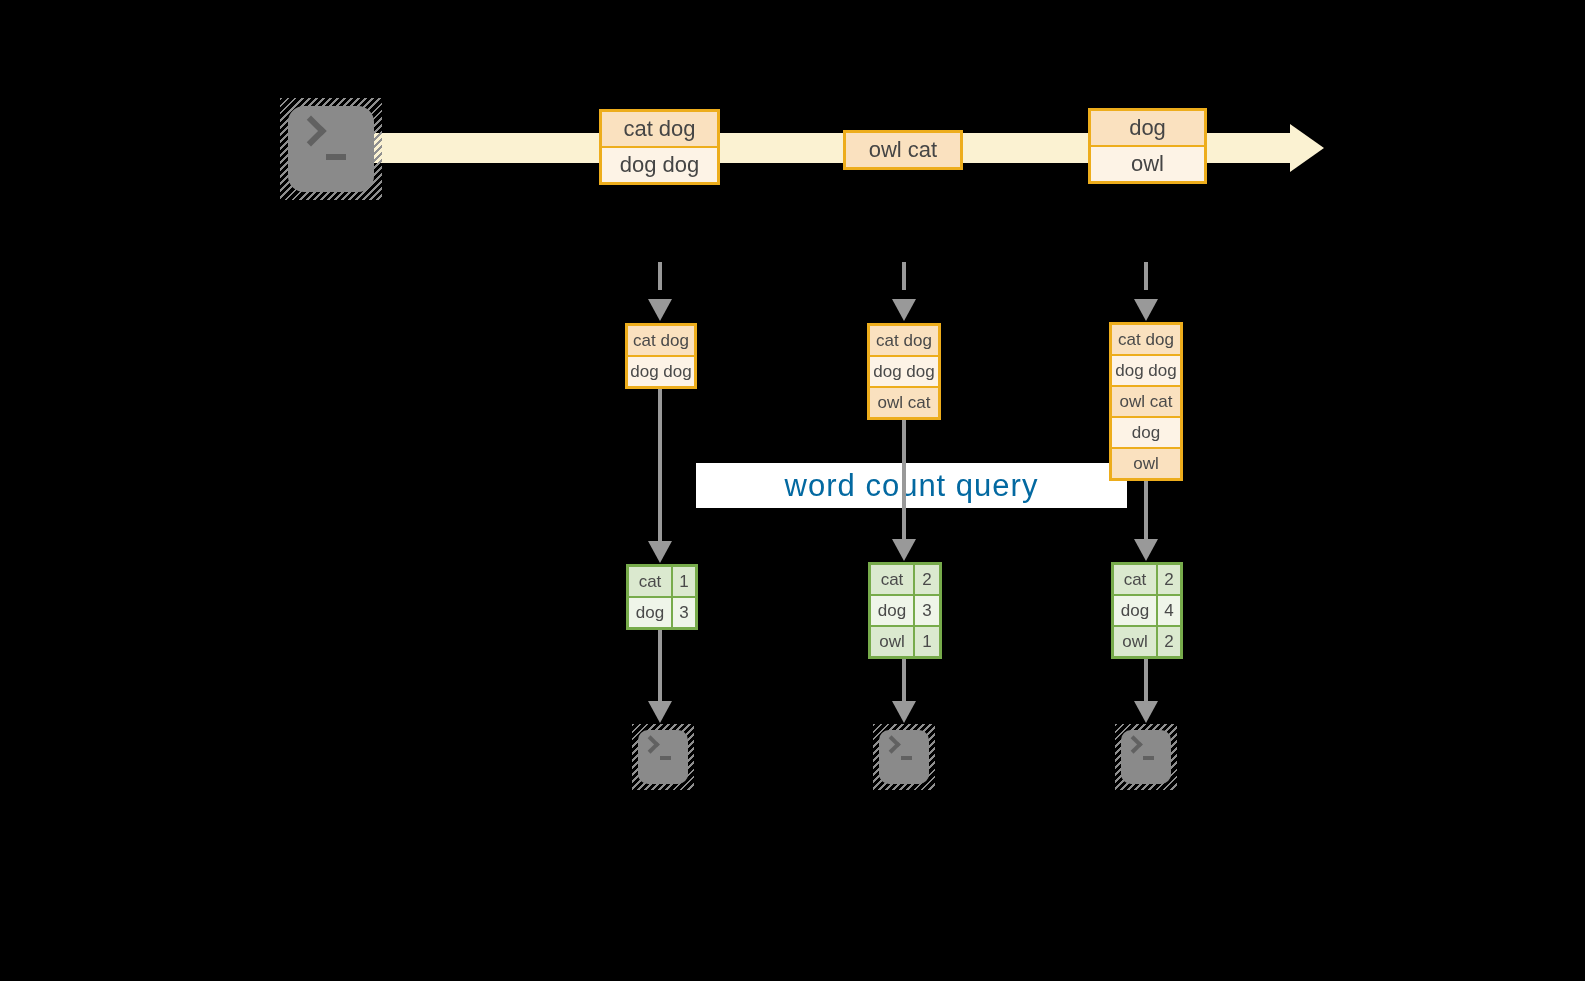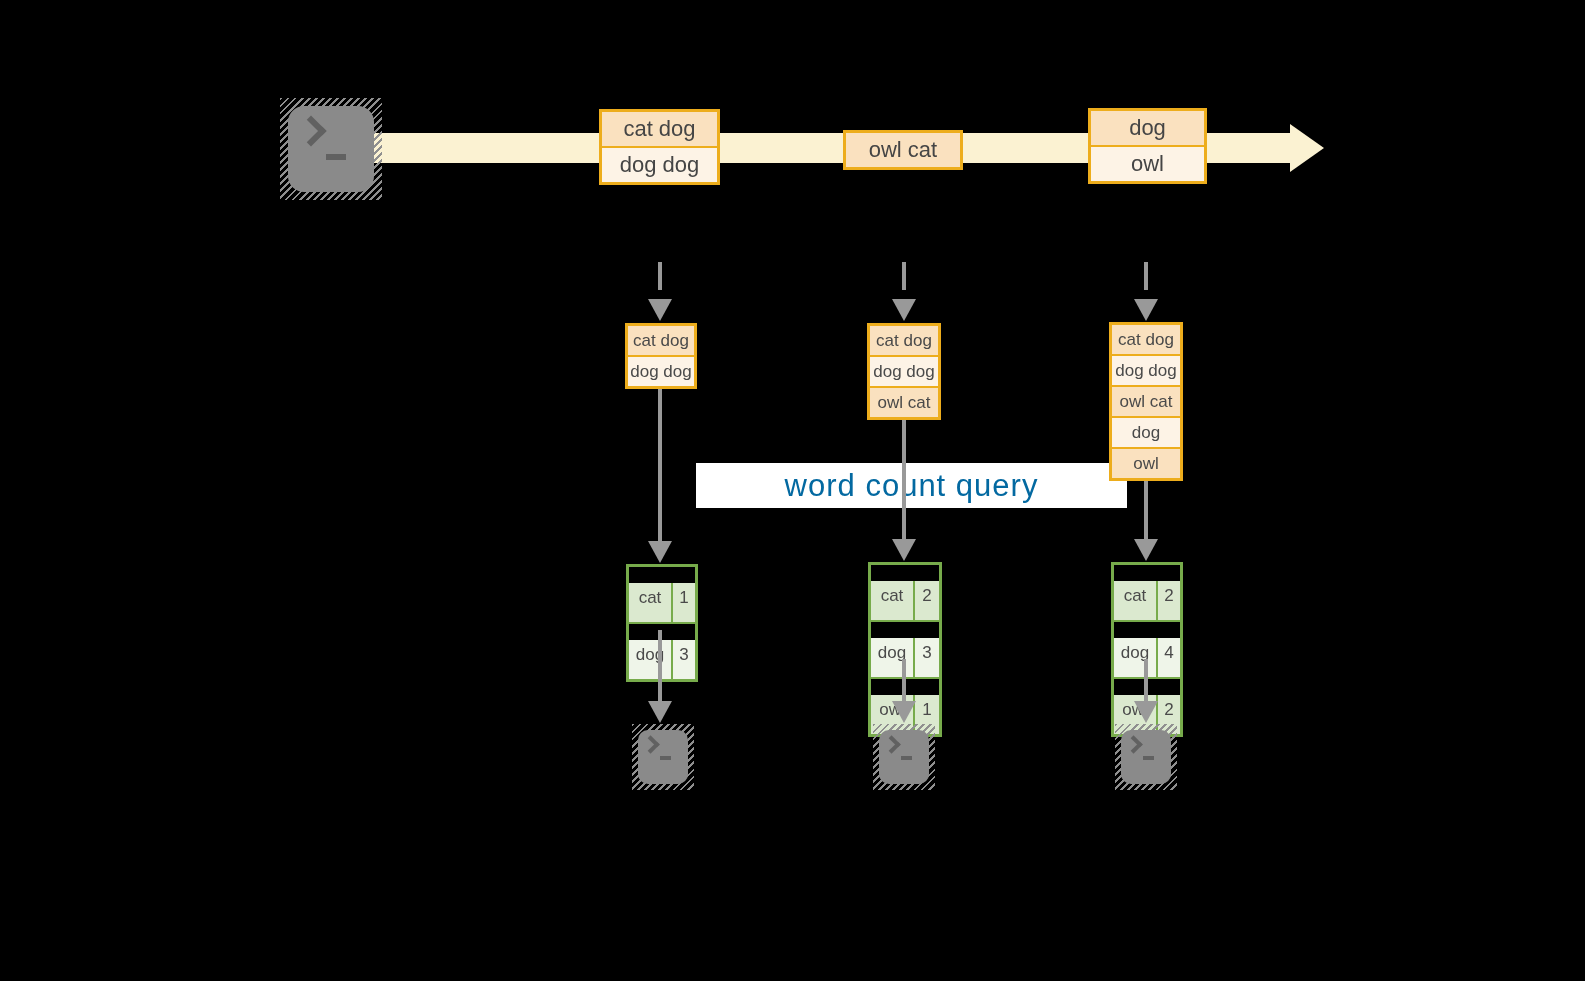--- a/index.html
+++ b/index.html
@@ -35,22 +35,22 @@
   .msgbox .mrow + .mrow{border-top:2px solid #EDAD1C;}
   .stack .srow{height:29px;line-height:29px;text-align:center;font-size:17px;color:#4a4a4a;
                background:#FAE1BF;}
   .stack .srow.alt{background:#FDF3E6;}
   .stack .srow + .srow{border-top:2px solid #EDAD1C;}
 
   
   .wtable{position:absolute;box-sizing:border-box;border:3px solid #77AB4B;}
   .wtable .trow{display:flex;}
   .wtable .trow + .trow{border-top:2px solid #77AB4B;}
-  .wtable .cell{height:39px;line-height:29px;text-align:center;font-size:17px;color:#4a4a4a;
-                background:#DBE9CF;margin-top:16px;}
+  .wtable .cell{height:29px;line-height:29px;text-align:center;font-size:17px;color:#4a4a4a;
+                background:#DBE9CF;}
   .wtable .trow.alt .cell{background:#EFF5E9;}
   .wtable .cell.word{width:42px;border-right:2px solid #77AB4B;}
   .wtable .cell.count{flex:1;}
 
   
   .vline{position:absolute;width:4px;background:#999999;}
   .vdash{position:absolute;width:4px;height:28px;background:#999999;}
   .ahead{position:absolute;width:0;height:0;
          border-left:12px solid transparent;border-right:12px solid transparent;
          border-top:22px solid #999999;}

